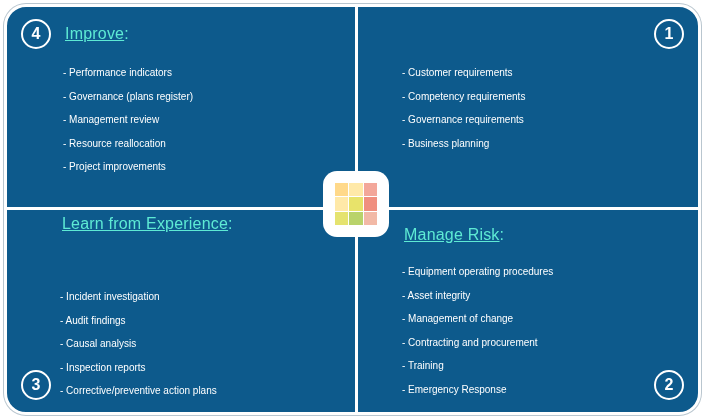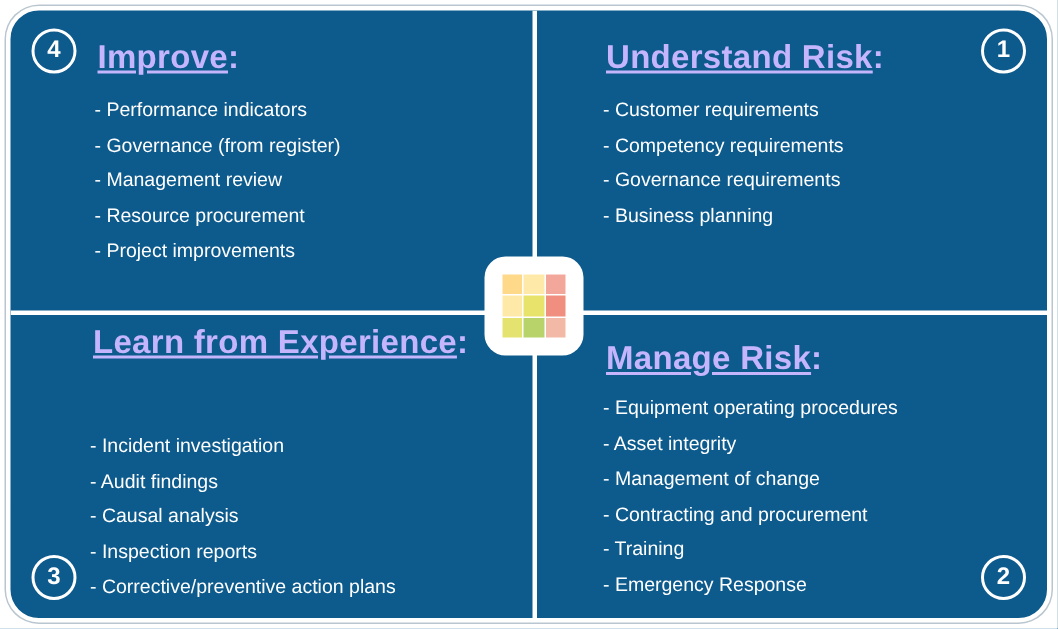--- a/index.html
+++ b/index.html
@@ -50,37 +50,37 @@
     position: absolute;
     box-sizing: border-box;
     padding: 0;
   }
   .q-tl { left: 0;     top: 0;     width: 348px; height: 200px; }
   .q-tr { left: 351px; top: 0;     width: 346px; height: 200px; }
   .q-bl { left: 0;     top: 192px; width: 418px; height: 208px; }
   .q-br { left: 351px; top: 203px; width: 346px; height: 208px; }
 
   .q-title {
-    color: #c4b5fd;
-    font-size: 22px;
-    font-weight: bold;
+    color: #5eead4;
+    font-size: 16px;
+    font-weight: normal;
     letter-spacing: 0.2px;
     white-space: nowrap;
   }
   .q-title .u {
     text-decoration: underline;
   }
   .q-list {
     list-style: none;
     margin: 0;
     padding: 0;
   }
   .q-list li {
     color: #ffffff;
-    font-size: 13px;
+    font-size: 10px;
     line-height: 23.5px;
     white-space: nowrap;
   }
   .q-list li::before {
     content: "- ";
   }
 
   
   .q-tl .q-title { position: absolute; left: 58px;  top: 18px; }
   .q-tl .q-list  { position: absolute; left: 56px;  top: 54px; }
@@ -143,29 +143,28 @@
 <div id="canvas">
   <div class="board">
 
     <div class="divider-v"></div>
     <div class="divider-h"></div>
 
     <div class="quadrant q-tl">
       <div class="q-title"><span class="u">Improve</span><span>:</span></div>
       <ul class="q-list">
         <li>Performance indicators</li>
-        <li>Governance (from register)</li>
+        <li>Governance (plans register)</li>
         <li>Management review</li>
-        <li>Resource procurement</li>
+        <li>Resource reallocation</li>
         <li>Project improvements</li>
       </ul>
     </div>
 
     <div class="quadrant q-tr">
-      <div class="q-title"><span class="u">Understand Risk</span><span>:</span></div>
       <ul class="q-list">
         <li>Customer requirements</li>
         <li>Competency requirements</li>
         <li>Governance requirements</li>
         <li>Business planning</li>
       </ul>
     </div>
 
     <div class="quadrant q-bl">
       <div class="q-title"><span class="u">Learn from Experience</span><span>:</span></div>

